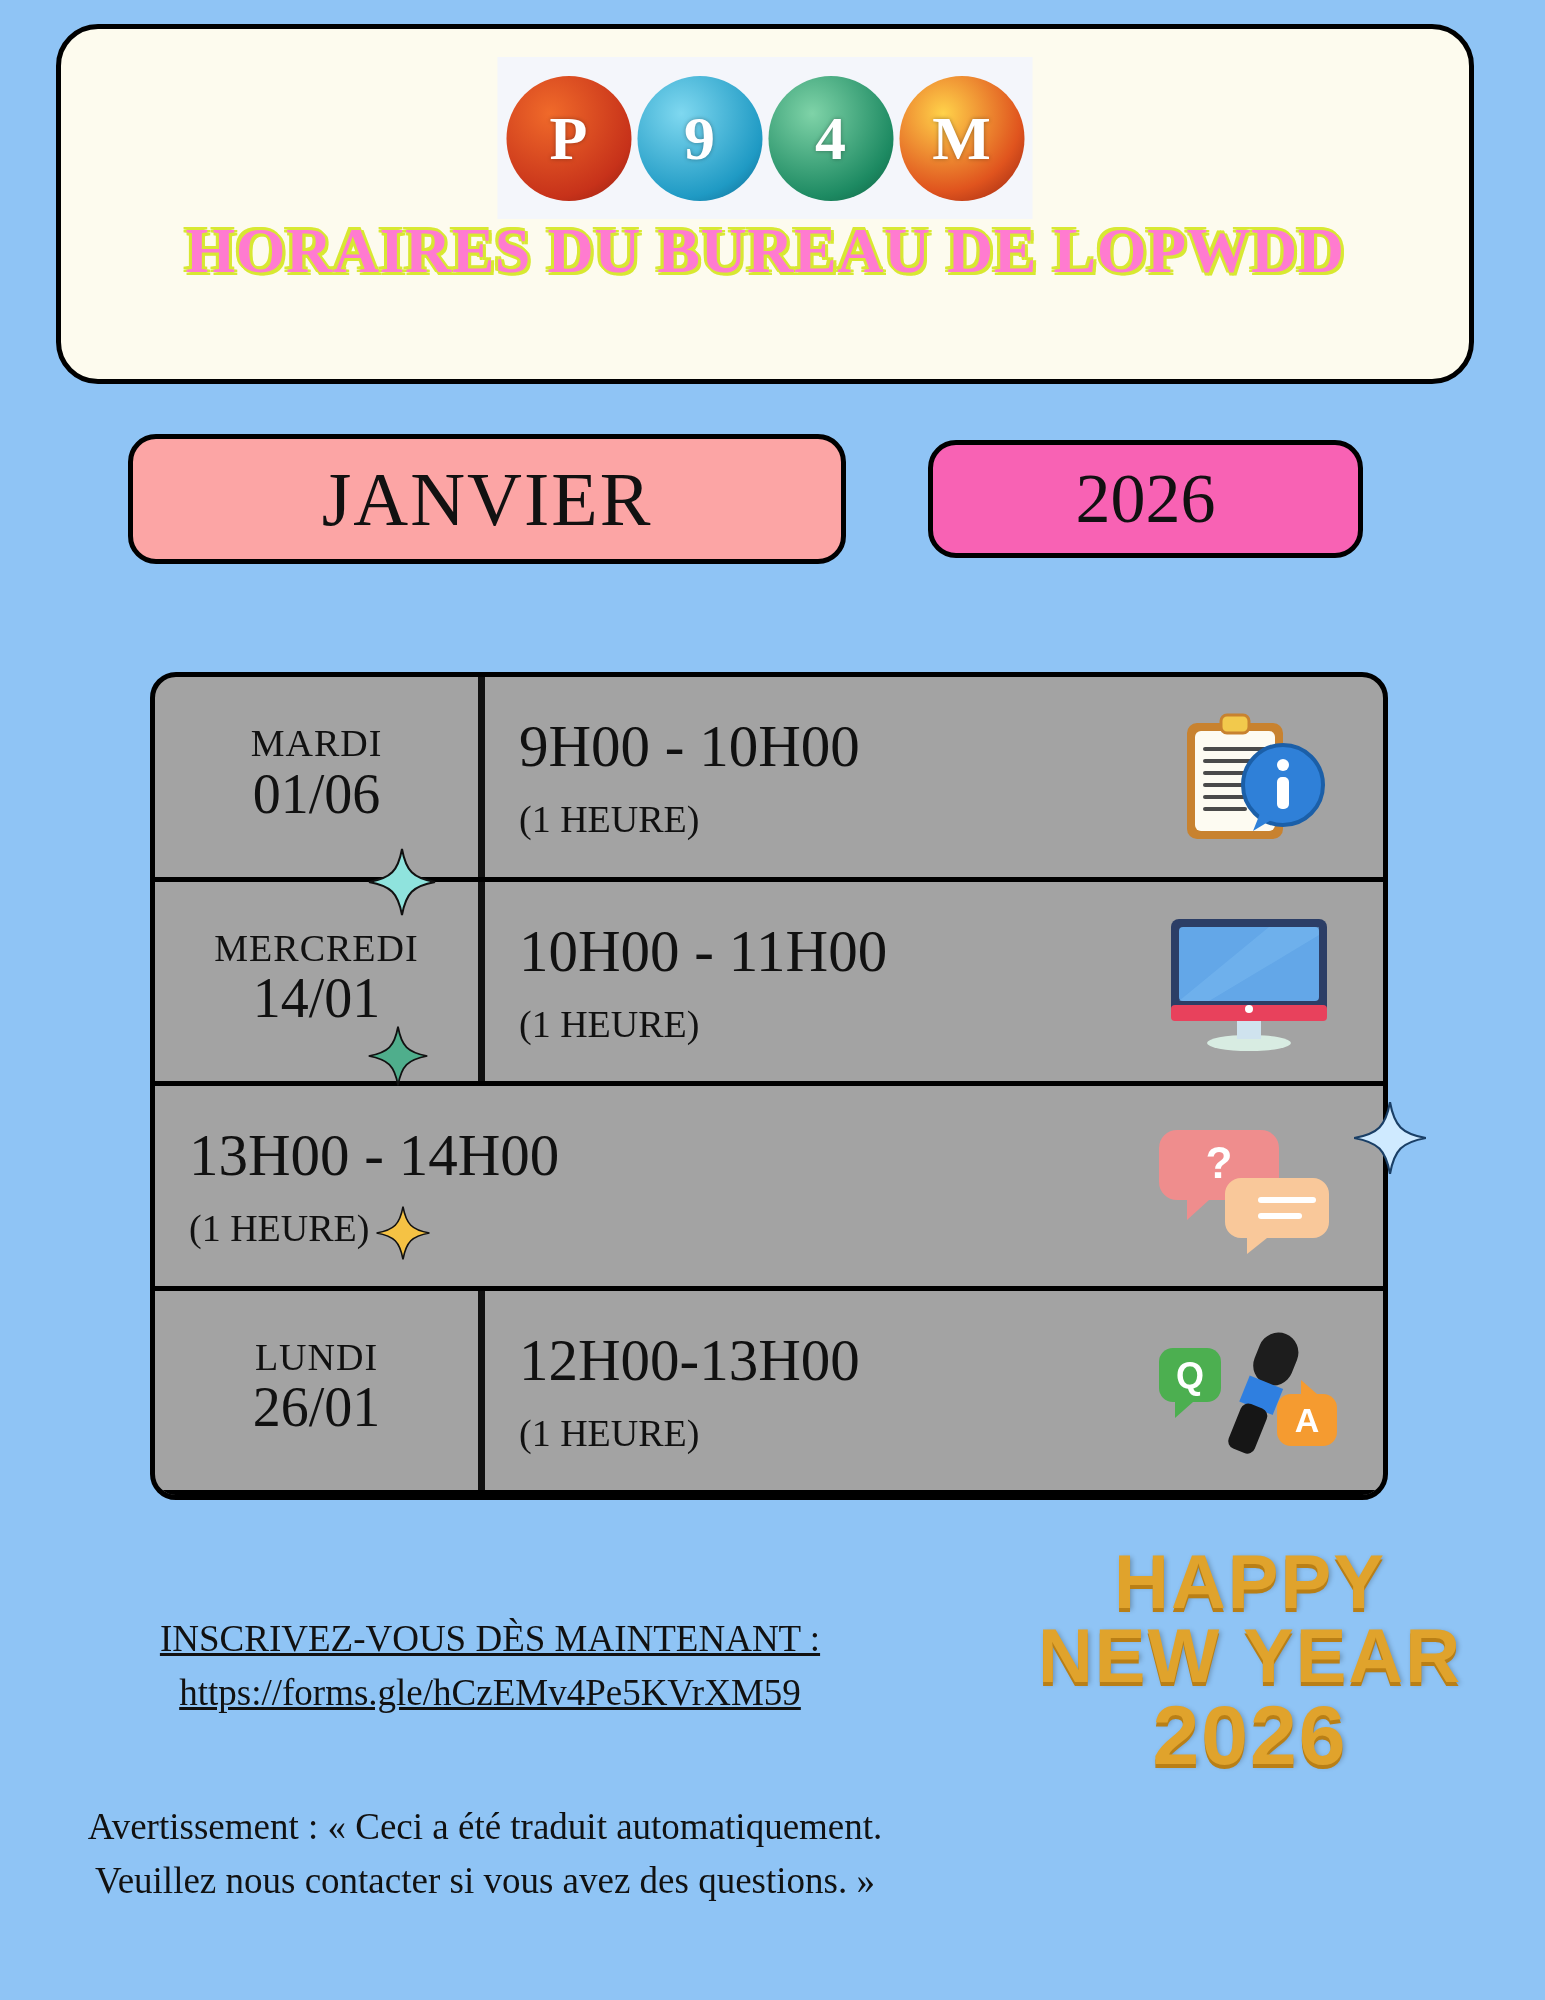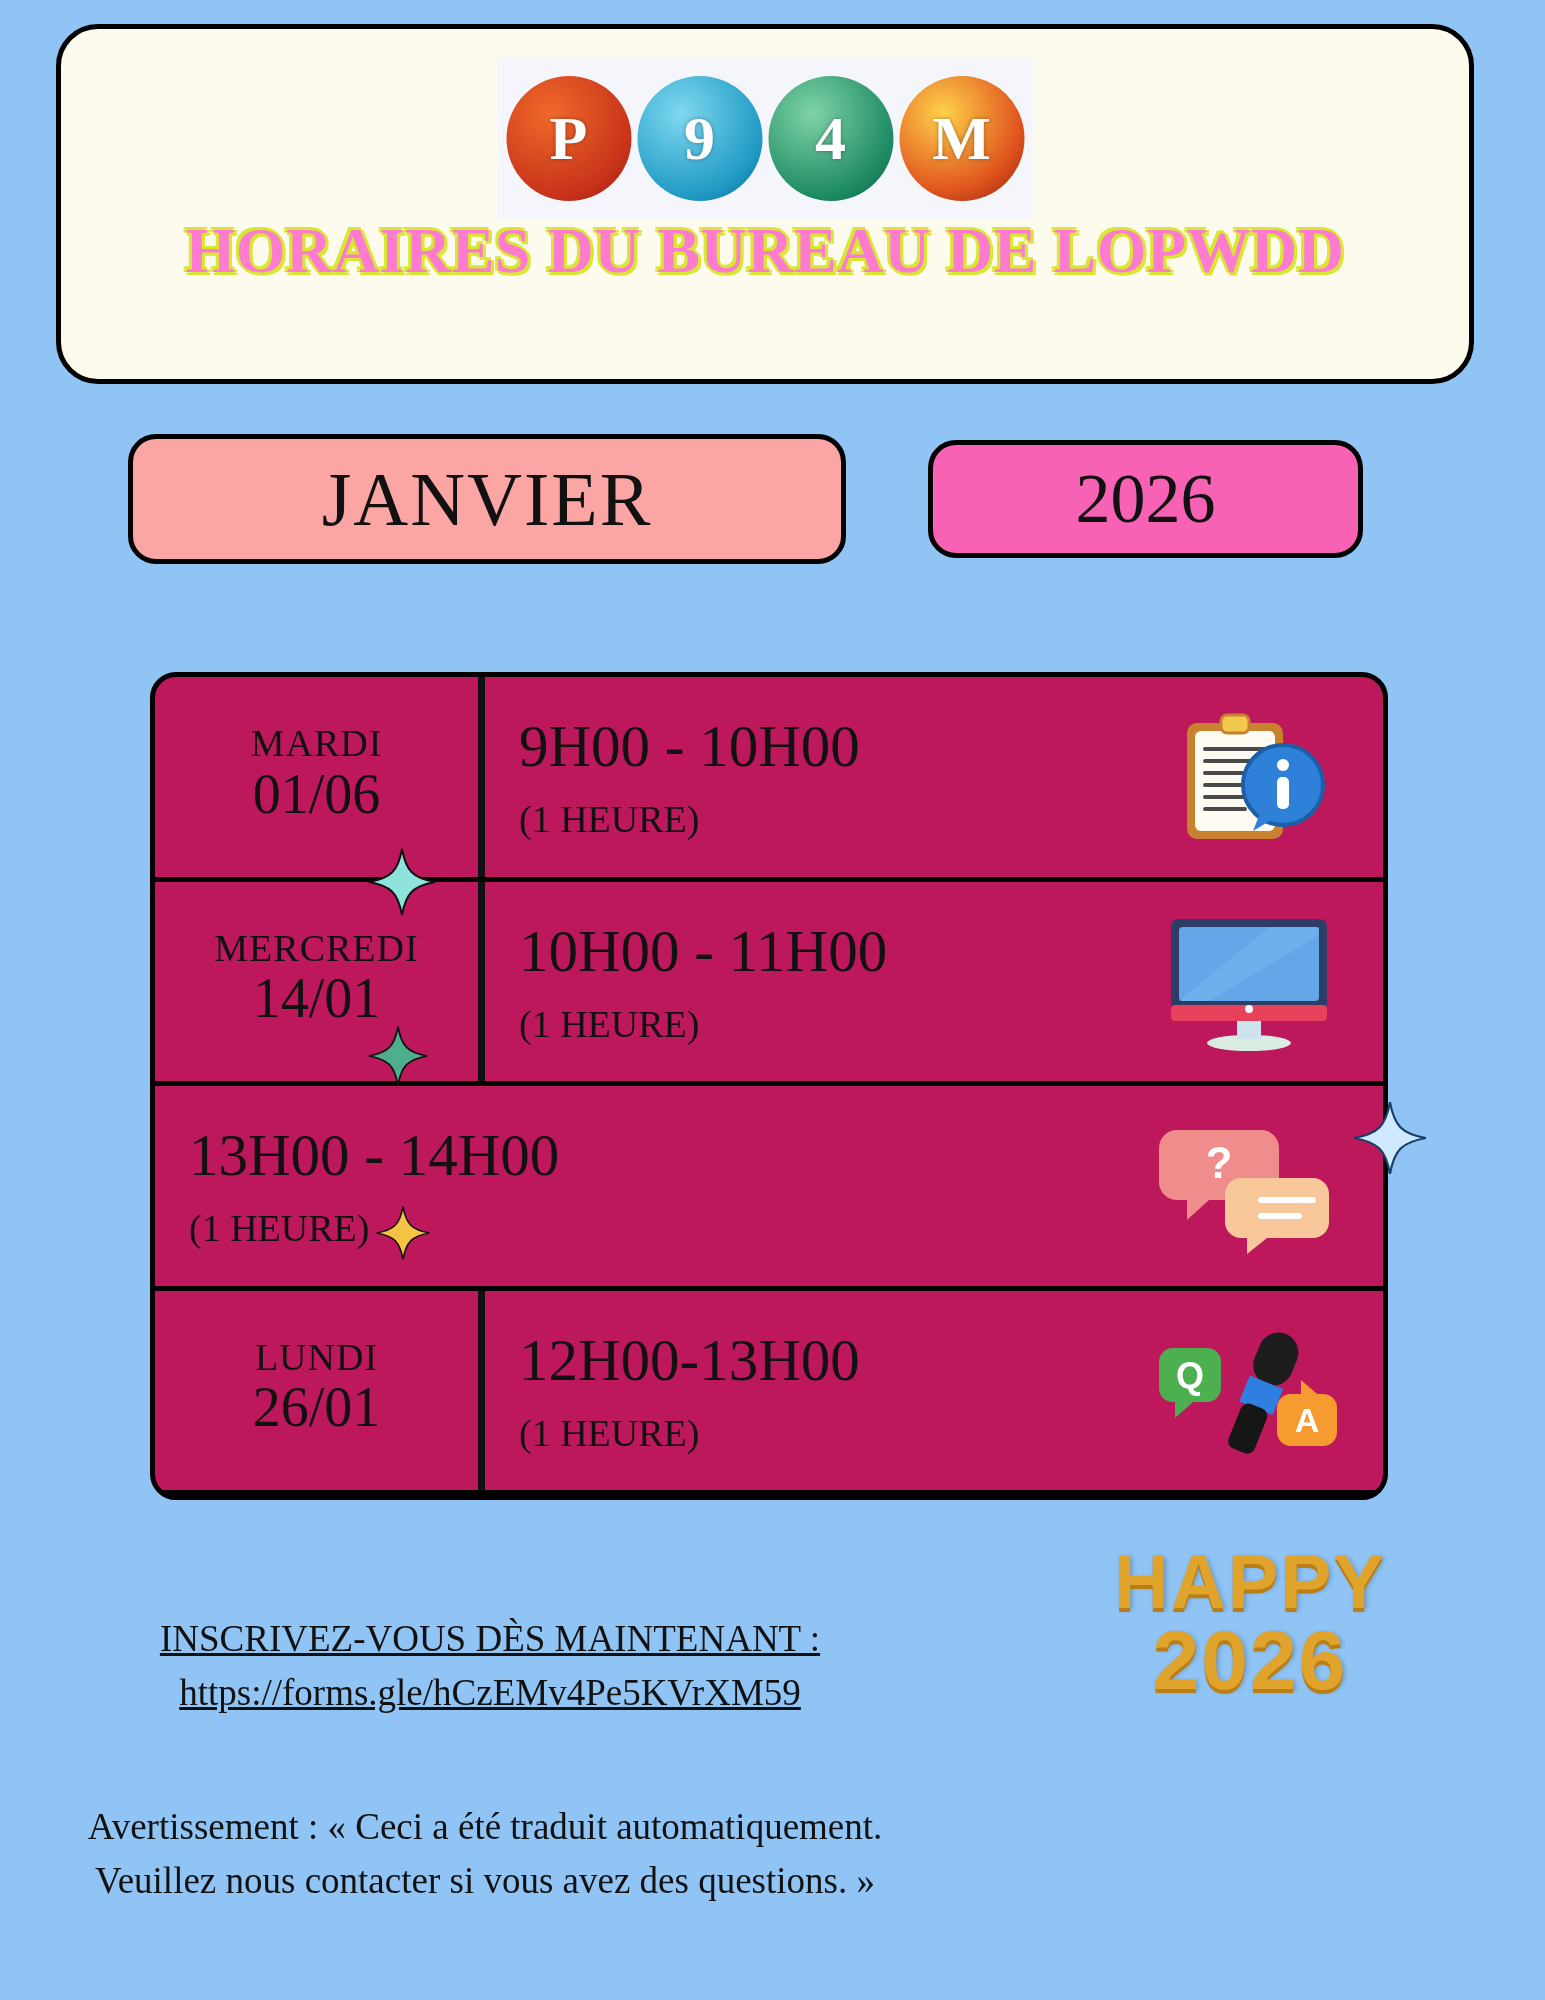--- a/index.html
+++ b/index.html
@@ -113,21 +113,21 @@
     color: #111;
   }
 
   
   .schedule {
     position: absolute;
     left: 150px;
     top: 672px;
     width: 1238px;
     height: 828px;
-    background: #be185d;
+    background: #a3a3a3;
     border: 5px solid #000;
     border-radius: 26px;
     overflow: hidden;
   }
   .srow {
     position: relative;
     height: 25%;
     display: flex;
     border-bottom: 5px solid #000;
   }
@@ -367,16 +367,17 @@
 
   <div class="signup">
     <span class="line">INSCRIVEZ-VOUS DÈS MAINTENANT :</span>
     <span class="line">https://forms.gle/hCzEMv4Pe5KVrXM59</span>
   </div>
 
   <div class="disclaimer">Avertissement : « Ceci a été traduit automatiquement. Veuillez nous contacter si vous avez des questions. »</div>
 
   <div class="hny">
     <div class="l1">HAPPY</div>
+    <div class="l2">NEW YEAR</div>
     <div class="l3">2026</div>
   </div>
 
 </div>
 
 </body></html>

